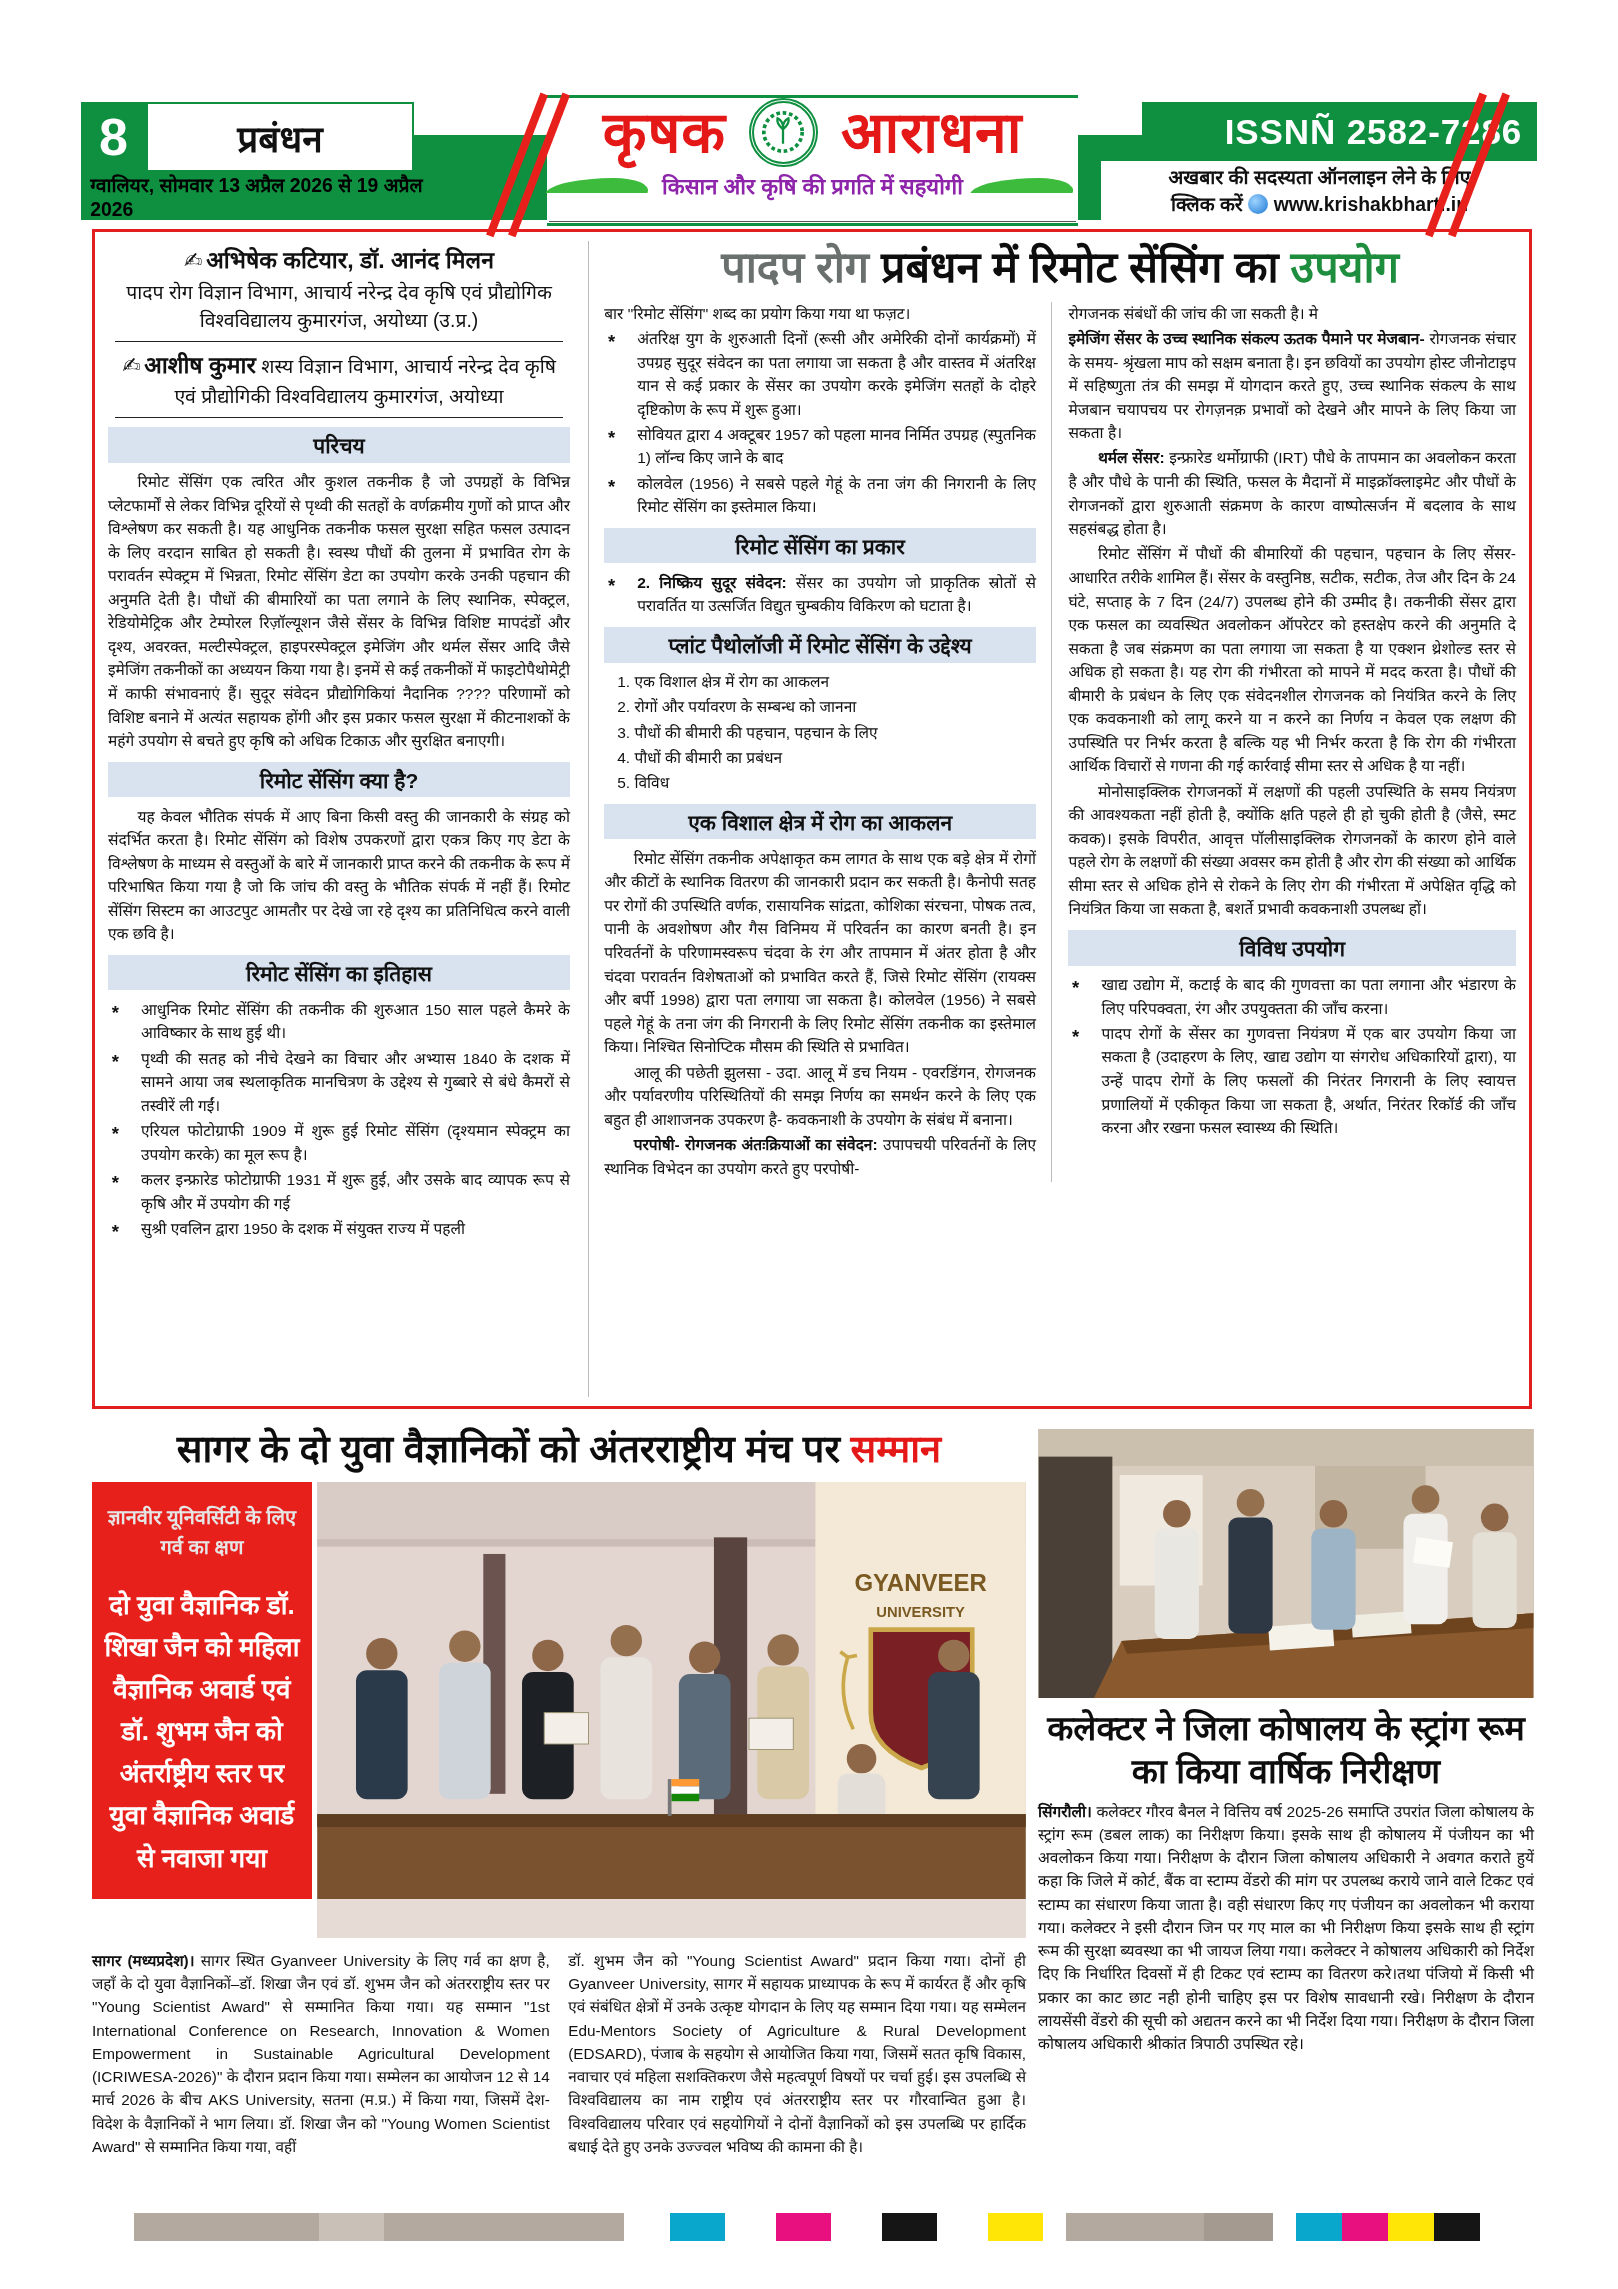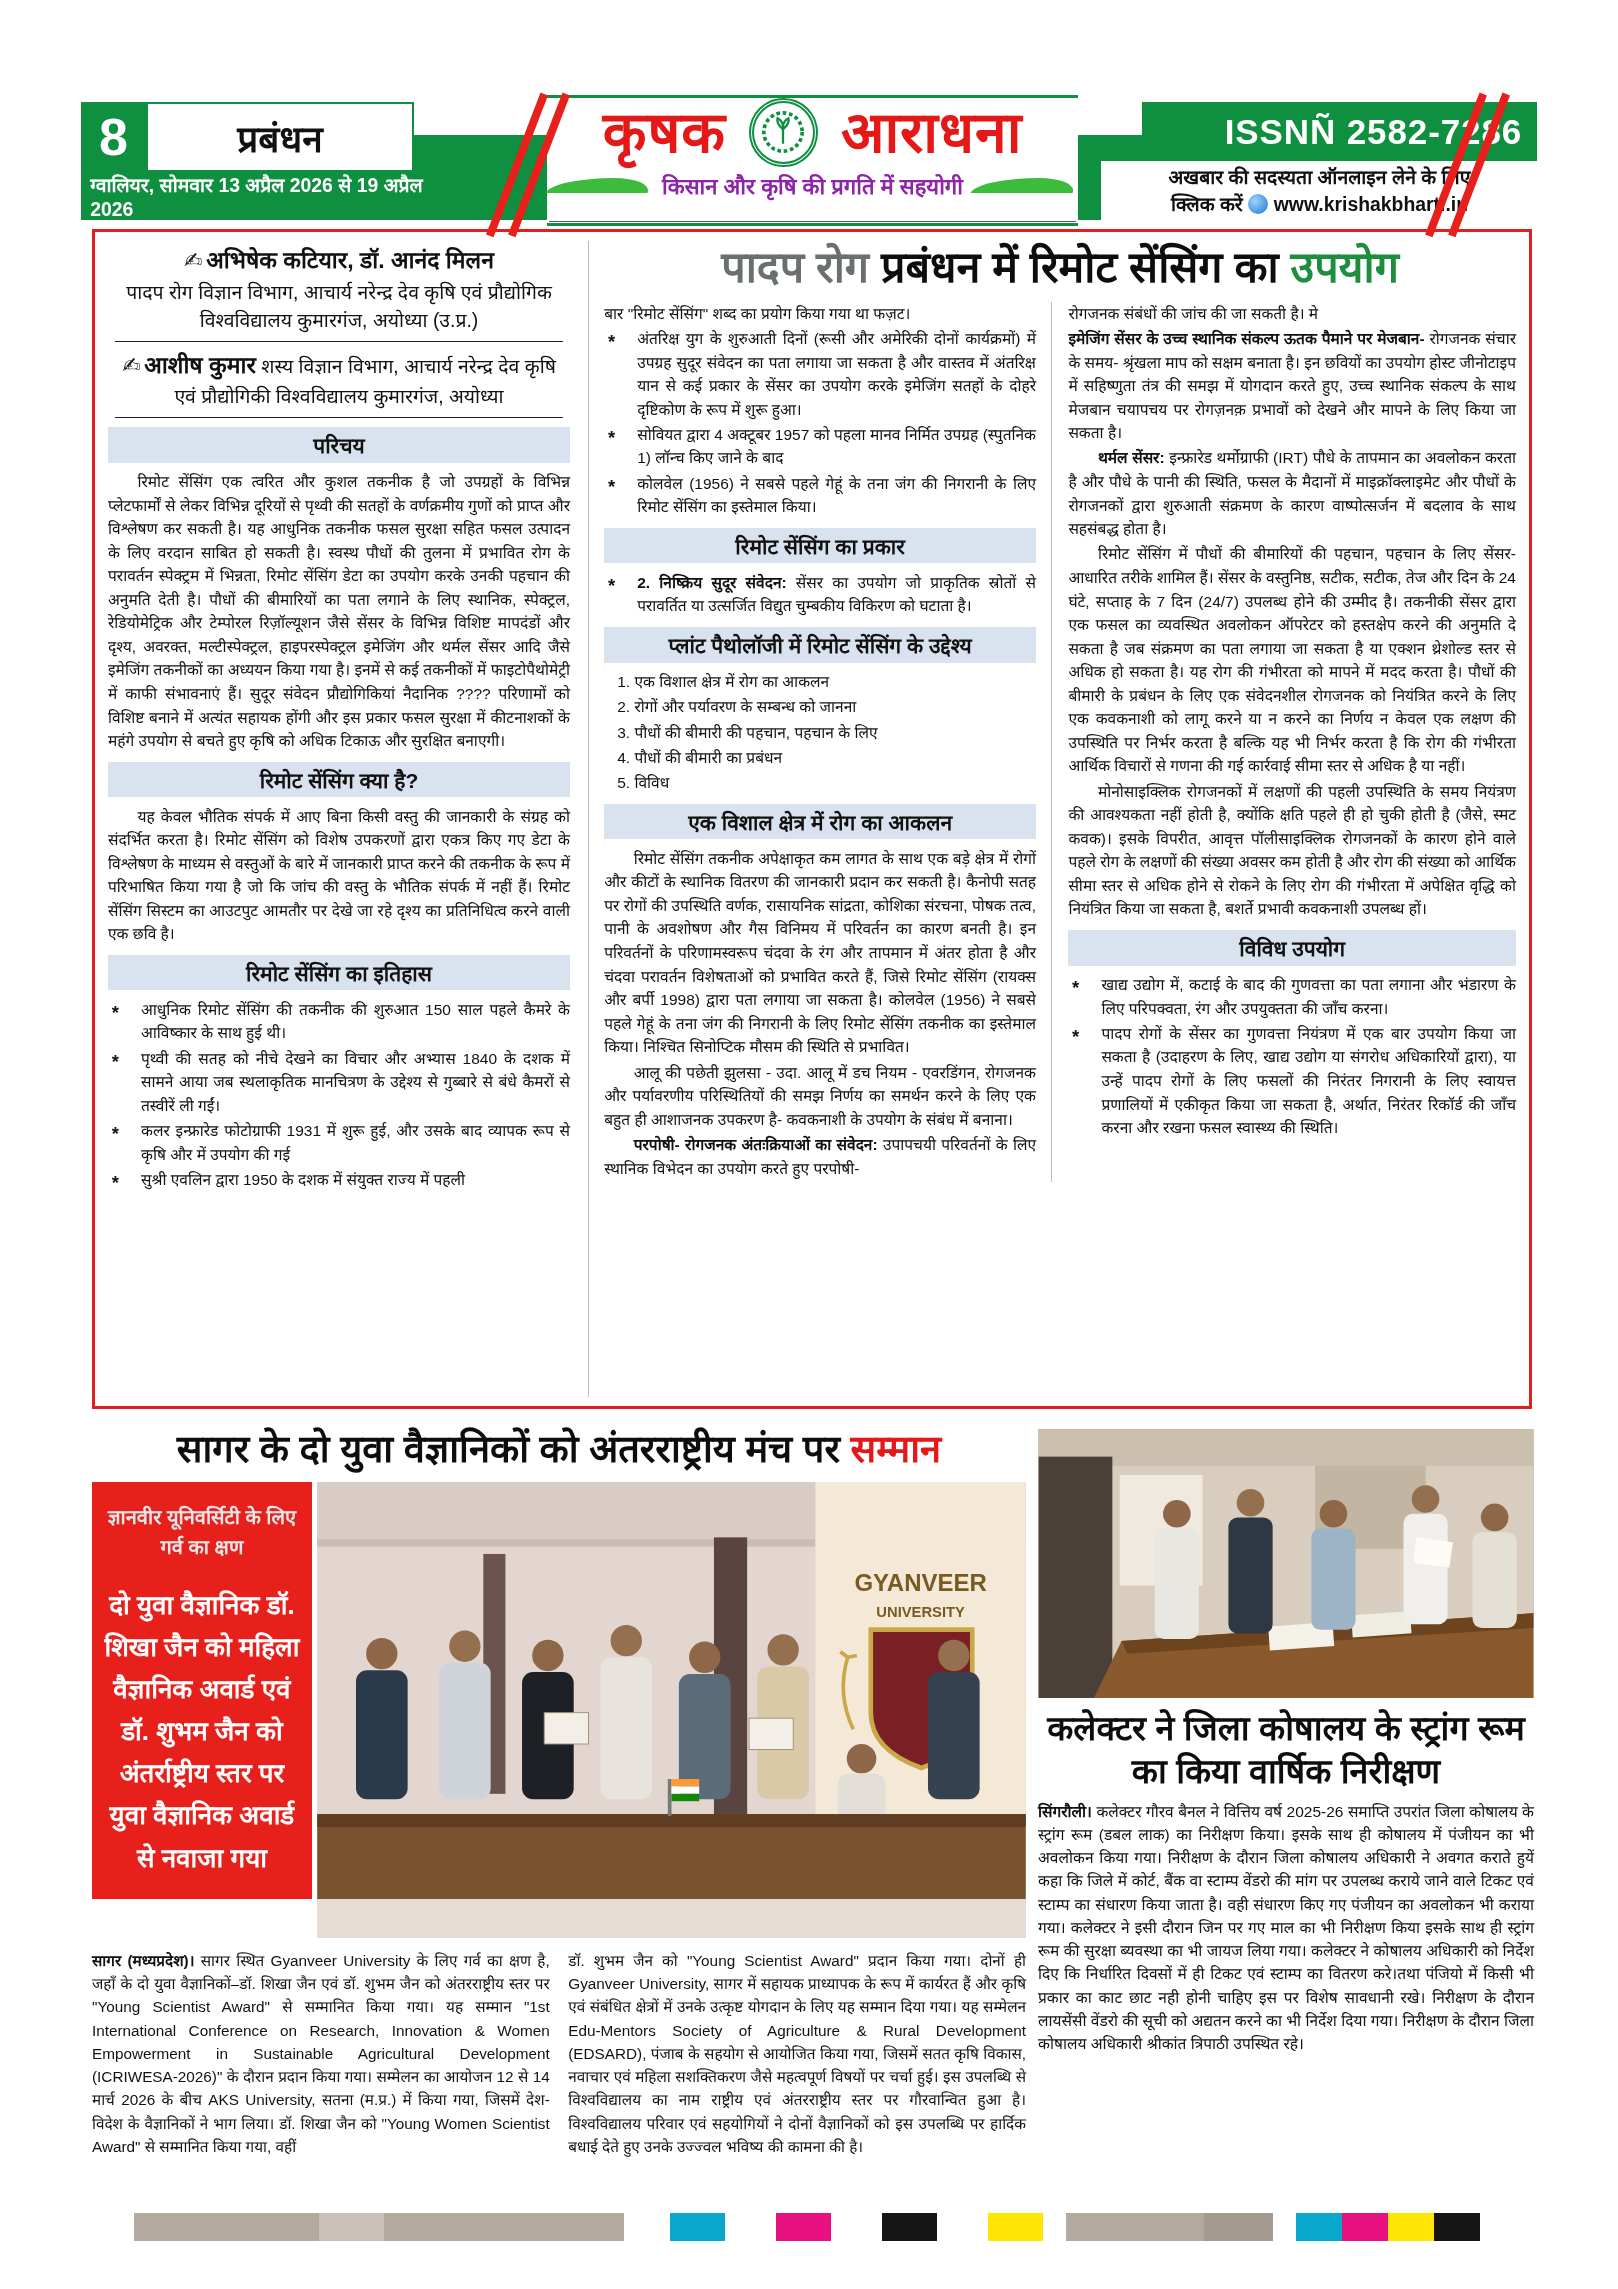--- a/index.html
+++ b/index.html
@@ -6,21 +6,21 @@
   body{font-family:"Liberation Sans","DejaVu Sans",sans-serif;}
   .page{position:relative;width:1619px;height:2290px;background:#fff;overflow:hidden;}
 
   
   .hdr{position:absolute;left:81px;top:102px;width:1456px;height:118px;}
   .band{position:absolute;left:0;top:33px;width:100%;height:85px;background:#0f9040;}
   .pagenum{position:absolute;left:0;top:0;width:65px;height:70px;background:#0f9040;color:#fff;
            font-size:52px;font-weight:bold;display:flex;align-items:center;justify-content:center;z-index:2;}
   .sectionbox{position:absolute;left:65px;top:0;width:268px;height:70px;background:#fff;border:2.8px solid #0f9040;
            box-sizing:border-box;display:flex;align-items:center;justify-content:center;font-size:37px;font-weight:bold;color:#111;z-index:2;}
-  .dateband{position:absolute;left:0;top:70px;width:351px;height:48px;background:#0f9040;color:#ffffff;
+  .dateband{position:absolute;left:0;top:70px;width:351px;height:48px;background:#0f9040;color:#000000;
            display:flex;align-items:center;padding-left:9.2px;font-size:19.4px;font-weight:bold;z-index:2;box-sizing:border-box;}
   .masthead{position:absolute;left:466px;top:-7.4px;width:531px;height:131px;background:#fff;z-index:3;
            display:flex;flex-direction:column;align-items:center;justify-content:center;border-top:3.7px solid #0f9040;border-bottom:3.7px solid #0f9040;box-sizing:border-box;}
   .mast-row{display:flex;align-items:center;gap:23px;}
   .mast-word{color:#e41917;font-size:57px;font-weight:bold;letter-spacing:0.9px;line-height:1;}
   .emblem{width:59px;height:59px;border-radius:50%;border:5.5px double #0f9040;background:#fff;display:flex;align-items:center;justify-content:center;}
   .emblem svg{display:block;}
   .tag-row{display:flex;align-items:center;gap:11px;margin-top:3.7px;padding-bottom:21px;border-bottom:1.8px solid #555;}
   .tagline{color:#8e24aa;font-size:22px;font-weight:bold;}
   .swoosh{width:102px;height:14.8px;background:#3dbb3d;border-radius:60% 40% 50% 50%/100% 100% 0 0;transform:skewX(-25deg);}
@@ -148,20 +148,21 @@
 
       <div class="shead">रिमोट सेंसिंग क्या है?</div>
       <div class="bodytxt">
           <p class="indent">यह केवल भौतिक संपर्क में आए बिना किसी वस्तु की जानकारी के संग्रह को संदर्भित करता है। रिमोट सेंसिंग को विशेष उपकरणों द्वारा एकत्र किए गए डेटा के विश्लेषण के माध्यम से वस्तुओं के बारे में जानकारी प्राप्त करने की तकनीक के रूप में परिभाषित किया गया है जो कि जांच की वस्तु के भौतिक संपर्क में नहीं हैं। रिमोट सेंसिंग सिस्टम का आउटपुट आमतौर पर देखे जा रहे दृश्य का प्रतिनिधित्व करने वाली एक छवि है।</p>
         </div>
 
       <div class="shead">रिमोट सेंसिंग का इतिहास</div>
       <div class="bodytxt">
         <div class="bullet">आधुनिक रिमोट सेंसिंग की तकनीक की शुरुआत 150 साल पहले कैमरे के आविष्कार के साथ हुई थी।</div>
         <div class="bullet">पृथ्वी की सतह को नीचे देखने का विचार और अभ्यास 1840 के दशक में सामने आया जब स्थलाकृतिक मानचित्रण के उद्देश्य से गुब्बारे से बंधे कैमरों से तस्वीरें ली गईं।</div>
+        <div class="bullet">एरियल फोटोग्राफी 1909 में शुरू हुई रिमोट सेंसिंग (दृश्यमान स्पेक्ट्रम का उपयोग करके) का मूल रूप है।</div>
         <div class="bullet">कलर इन्फ्रारेड फोटोग्राफी 1931 में शुरू हुई, और उसके बाद व्यापक रूप से कृषि और में उपयोग की गई</div>
         <div class="bullet">सुश्री एवलिन द्वारा 1950 के दशक में संयुक्त राज्य में पहली</div>
       </div>
     </div>
 
     <div class="colrule" style="padding-left:14.8px;">
       <div class="mainhead">
         <span class="mh-gray">पादप रोग</span><span class="mh-black"> प्रबंधन में रिमोट सेंसिंग का </span><span class="mh-green">उपयोग</span>
       </div>
 

